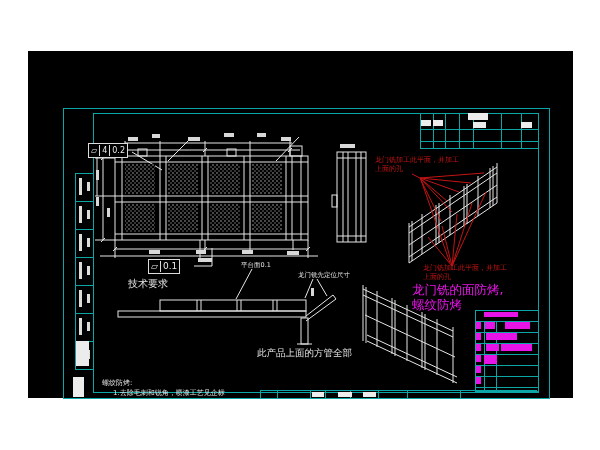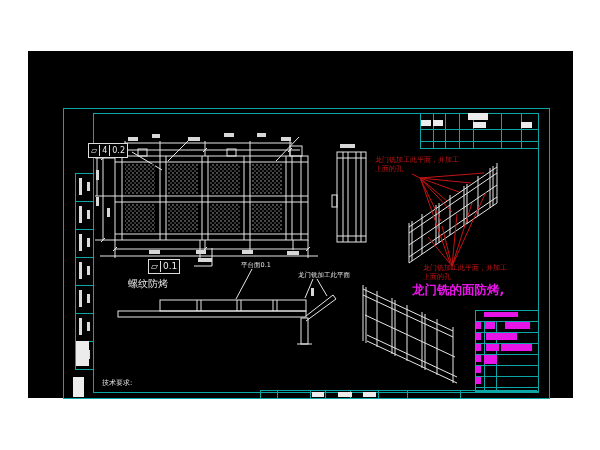--- a/index.html
+++ b/index.html
@@ -6,21 +6,21 @@
   .page{position:relative;width:600px;height:450px;background:#ffffff;overflow:hidden;
         font-family:"DejaVu Sans",sans-serif;}
   .abs{position:absolute;}
   .canvas{left:28px;top:51px;width:545px;height:347px;background:#000;}
   .tl{background:#0da6a6;}                 
   .tbox{border:1px solid #0da6a6;background:transparent;}
   .wblob{background:#ececec;}
   .mbar{position:absolute;background:#e714e7;}
   .note{color:#e4e4e4;white-space:nowrap;}
   .red-note{color:#c41414;white-space:nowrap;font-size:7px;line-height:9px;}
-  .mag-note{color:#ea14ea;font-weight:bold;font-size:12.5px;line-height:15px;white-space:nowrap;}
+  .mag-note{color:#ea14ea;font-weight:normal;font-size:12.5px;line-height:15px;white-space:nowrap;}
   .fcf{display:flex;align-items:center;border:1px solid #dcdcdc;color:#ececec;
        font-size:8px;line-height:11px;background:#000;}
   .fcf span{padding:0 2px;border-right:1px solid #dcdcdc;}
   .fcf span:last-child{border-right:none;}
   .lcell{position:relative;height:27px;border-bottom:1px solid #0da6a6;}
   .lcell .b1{position:absolute;left:3px;top:4px;width:3px;height:17px;background:#dcdcdc;}
   .lcell .b2{position:absolute;left:11px;top:8px;width:3px;height:9px;background:#dcdcdc;}
   svg{position:absolute;left:0;top:0;}
 </style>
 </head>
@@ -298,33 +298,36 @@
   <div class="abs fcf" style="left:88px;top:143px;height:13px;">
     <span>▱</span>
       <span>4</span>
       <span>0.2</span>
   </div>
   <div class="abs fcf" style="left:148px;top:259px;height:13px;font-size:9px;">
     <span>▱</span>
       <span>0.1</span>
   </div>
 
-  <div class="abs note" style="left:128px;top:277px;font-size:10px;">螺纹防烤</div>
+  <div class="abs note" style="left:128px;top:277px;font-size:10px;">技术要求</div>
   <div class="abs note" style="left:241px;top:261px;font-size:6.5px;">平台面0.1</div>
-  <div class="abs note" style="left:298px;top:271px;font-size:6.5px;">龙门铣加工此平面</div>
+  <div class="abs note" style="left:298px;top:271px;font-size:6.5px;">龙门铣先定位尺寸</div>
   <div class="abs note" style="left:257px;top:346px;font-size:9.5px;line-height:13px;">
-  </div>
-  <div class="abs note" style="left:102px;top:378px;font-size:7px;">技术要求:</div>
+    <div>此产品上面的方管全部</div>
+  </div>
+  <div class="abs note" style="left:102px;top:378px;font-size:7px;">螺纹防烤:</div>
+  <div class="abs note" style="left:113px;top:388px;font-size:7px;">1.去除毛刺和锐角，喷漆工艺见企标</div>
 
   <div class="abs red-note" style="left:375px;top:156px;">
     <div>龙门铣加工此平面，并加工</div>
     <div>上面的孔</div>
   </div>
   <div class="abs red-note" style="left:423px;top:264px;">
     <div>龙门铣加工此平面，并加工</div>
     <div>上面的孔</div>
   </div>
 
   <div class="abs mag-note" style="left:412px;top:282px;">
     <div>龙门铣的面防烤,</div>
+    <div>螺纹防烤</div>
   </div>
 
 </div>
 
 </body></html>

